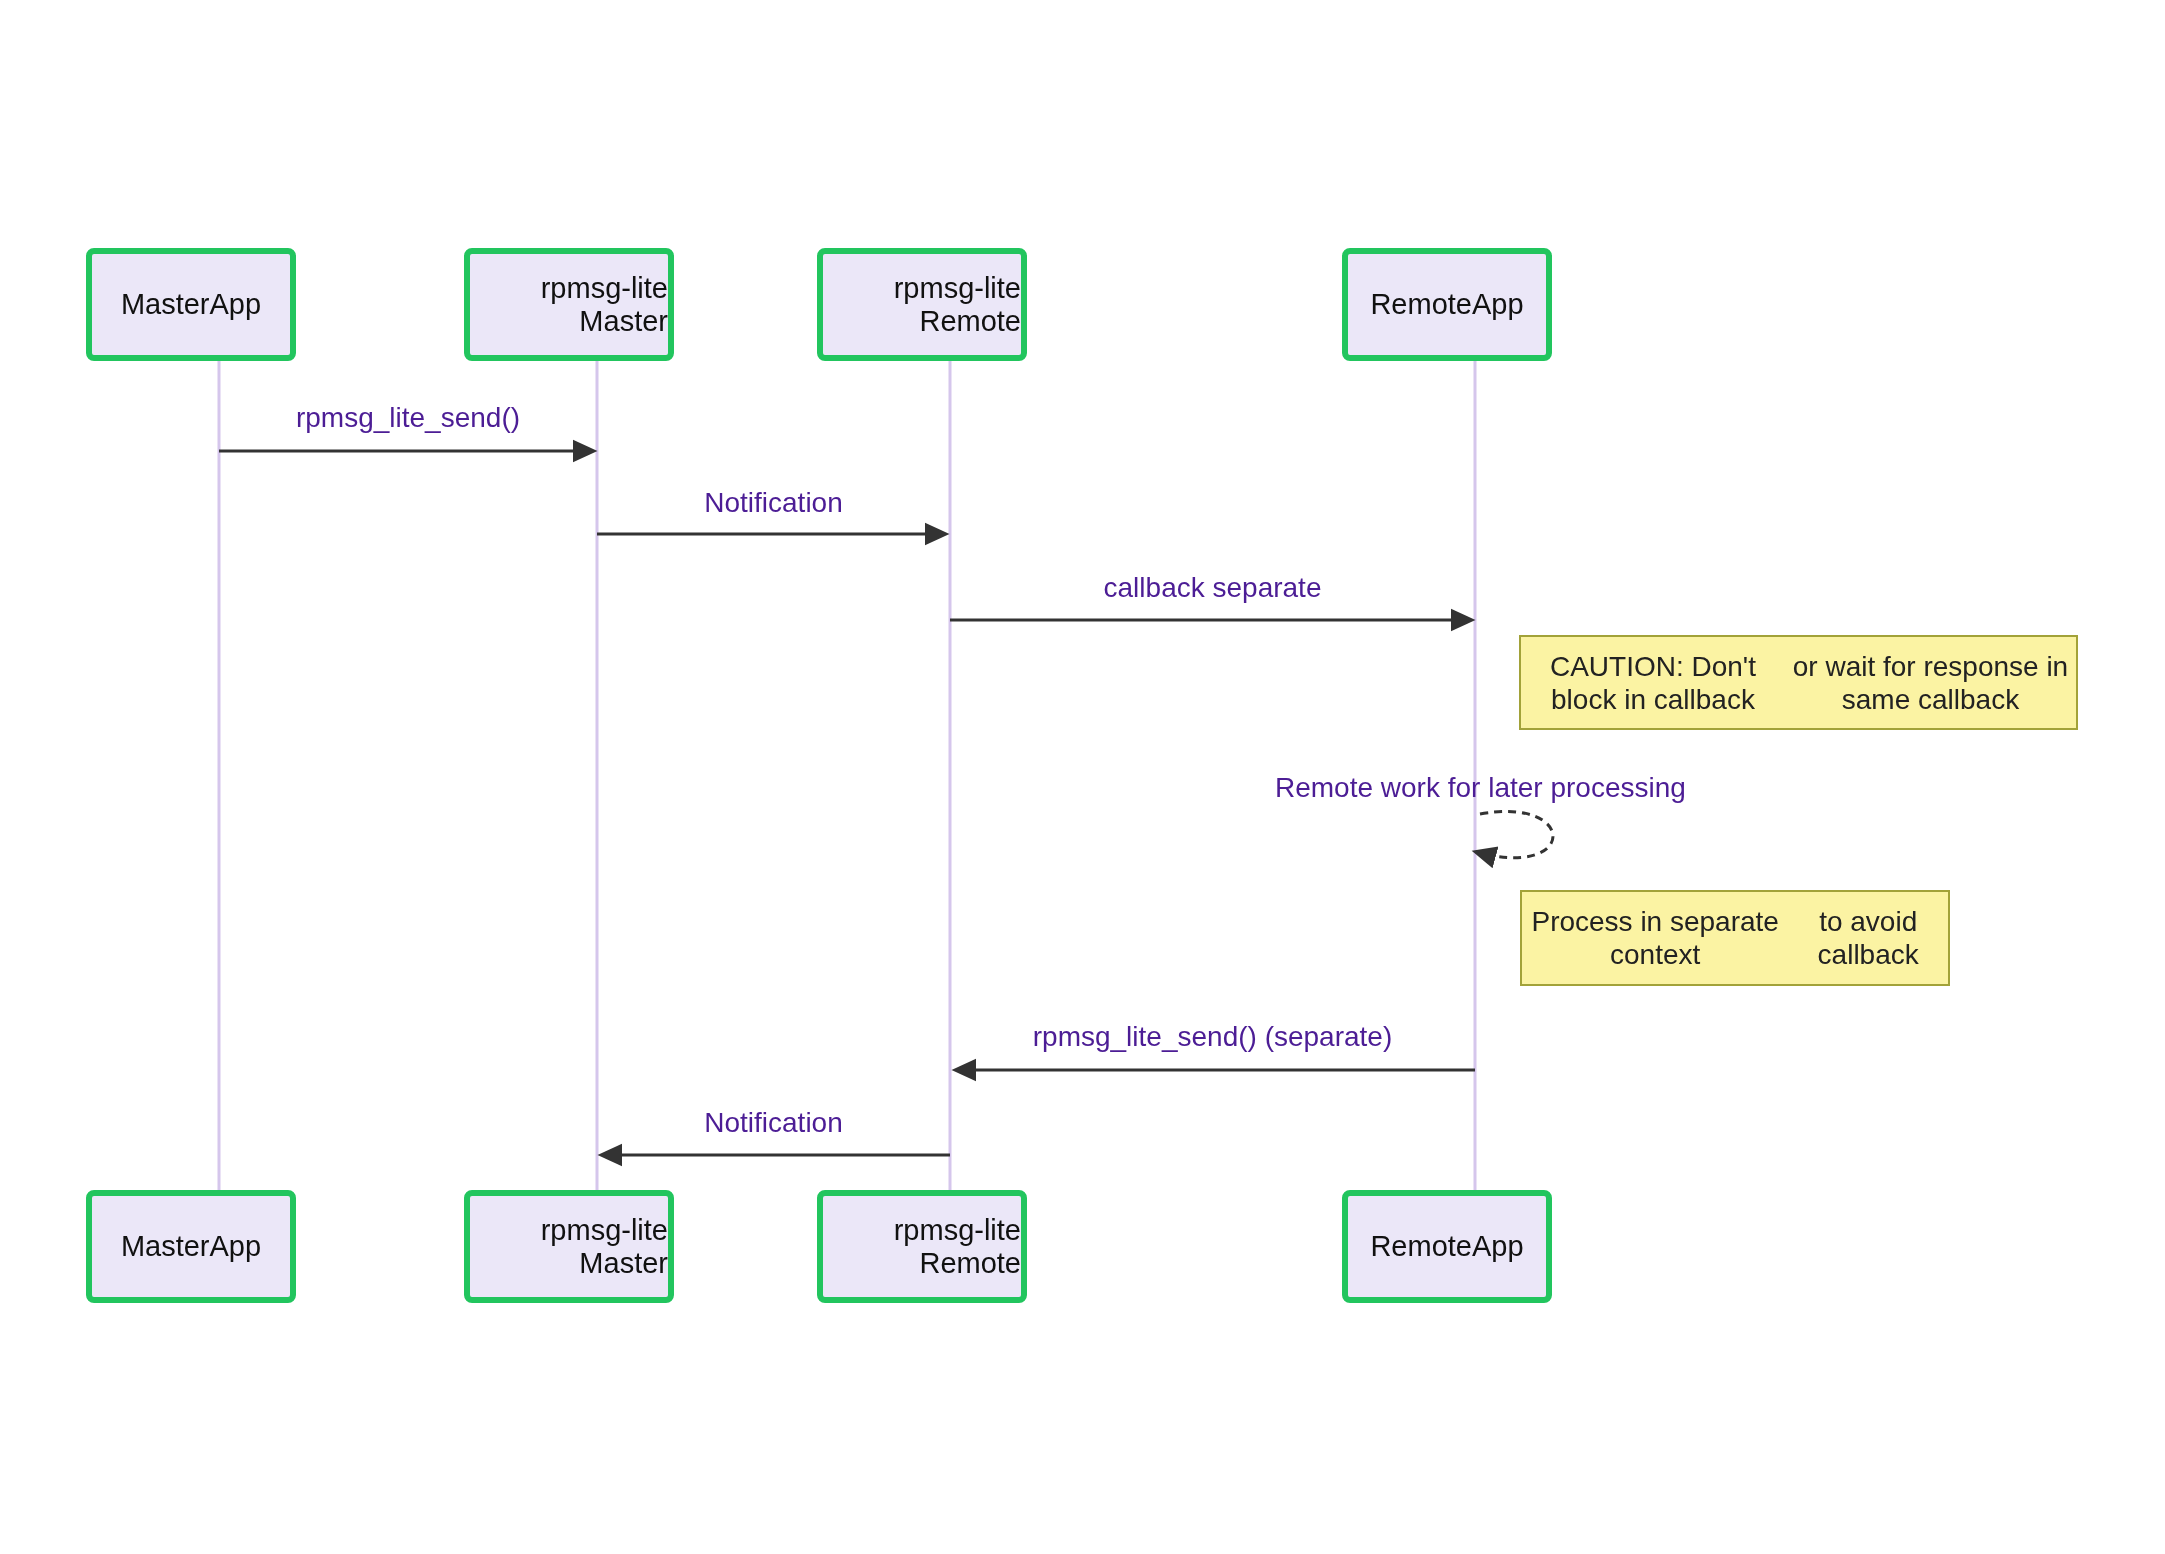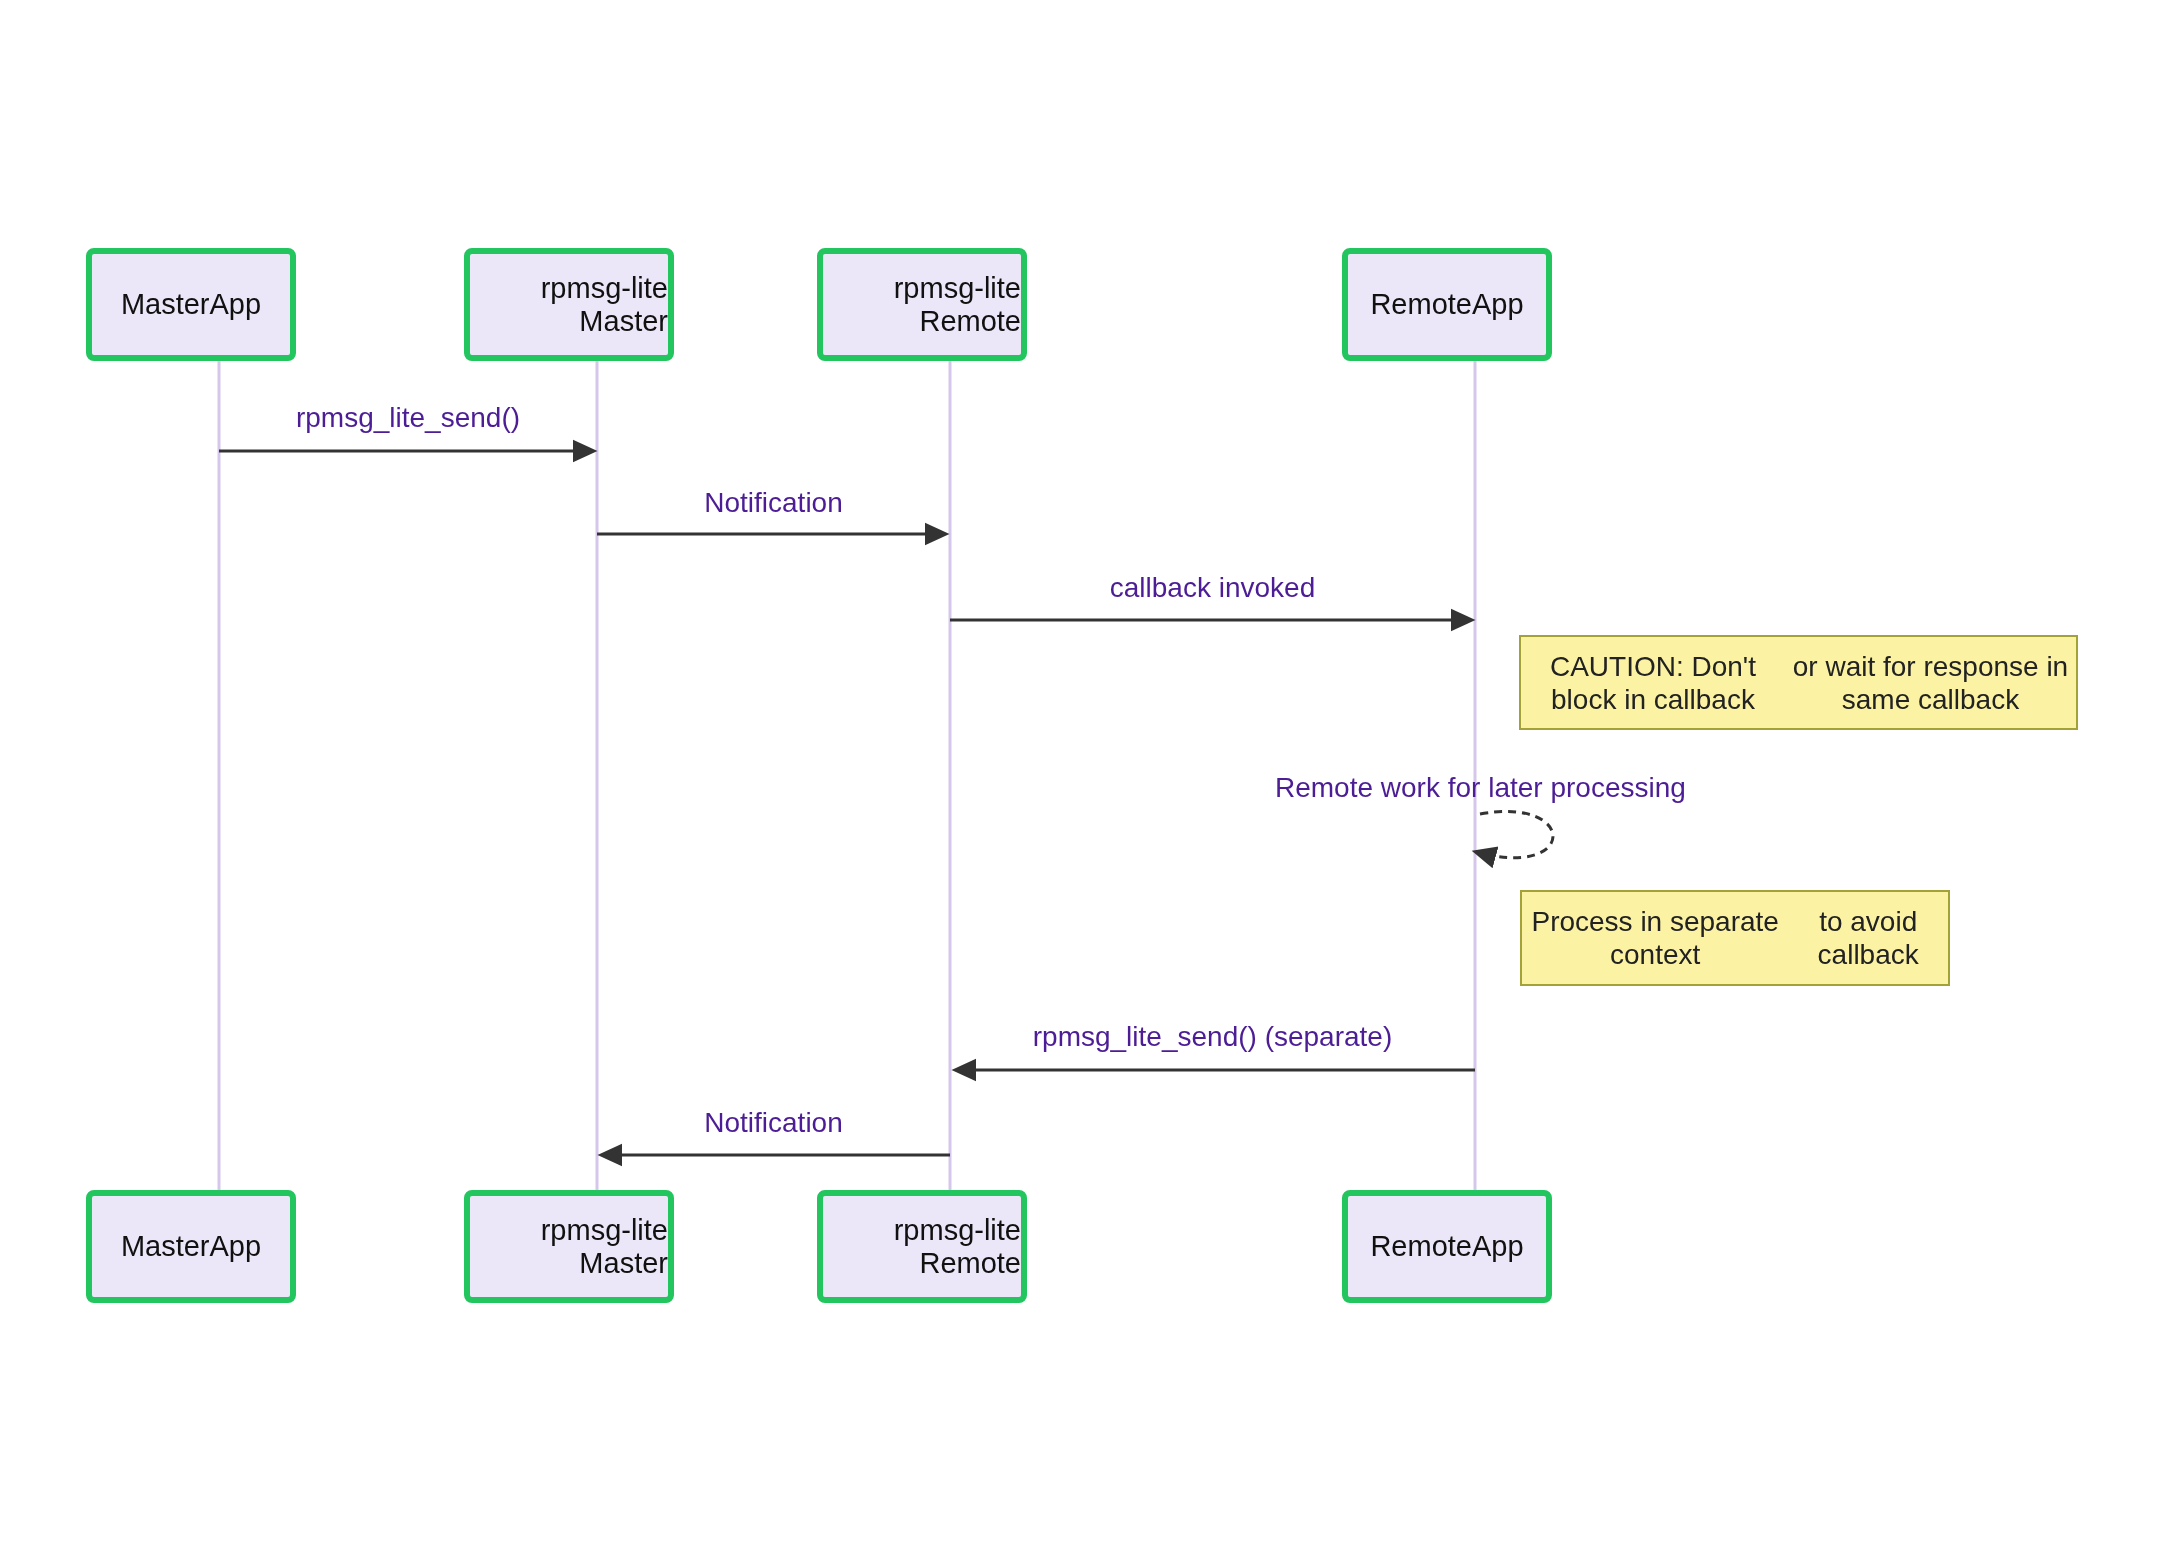--- a/index.html
+++ b/index.html
@@ -126,21 +126,21 @@
   </div>
   <div class="actor a-bot-2">
     <span>rpmsg-lite Remote</span>
   </div>
   <div class="actor a-bot-3">
     <span>RemoteApp</span>
   </div>
 
   <div class="msg-label m-0">rpmsg_lite_send()</div>
   <div class="msg-label m-1">Notification</div>
-  <div class="msg-label m-2">callback invoked</div>
+  <div class="msg-label m-2">callback separate</div>
   <div class="msg-label m-3">Remote work for later processing</div>
   <div class="msg-label m-4">rpmsg_lite_send() (separate)</div>
   <div class="msg-label m-5">Notification</div>
 
   <div class="note n-0">
     <div>CAUTION: Don't block in callback</div>
     <div>or wait for response in same callback</div>
   </div>
   <div class="note n-1">
     <div>Process in separate context</div>

